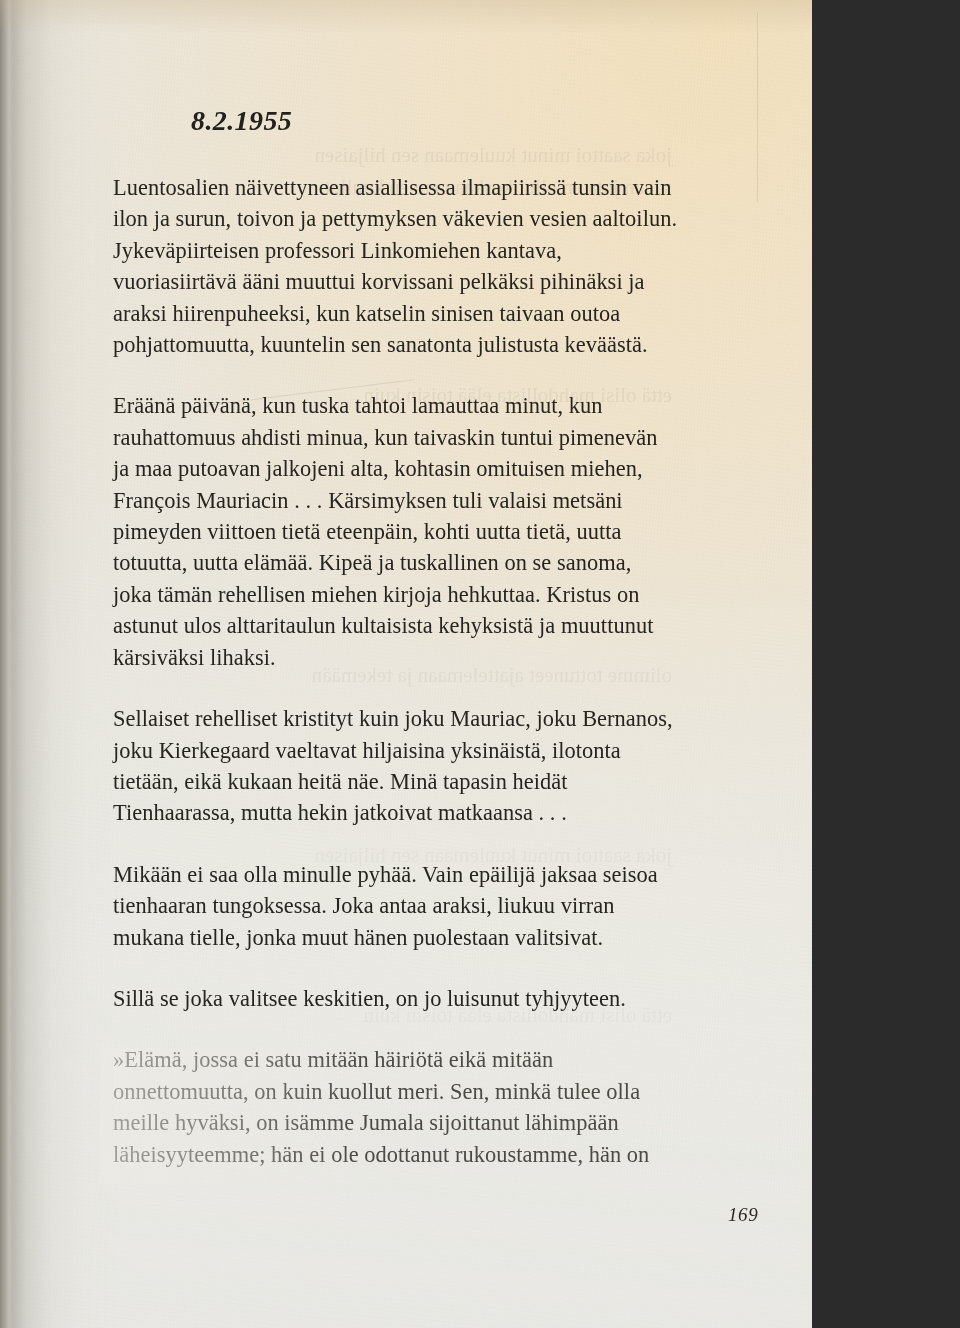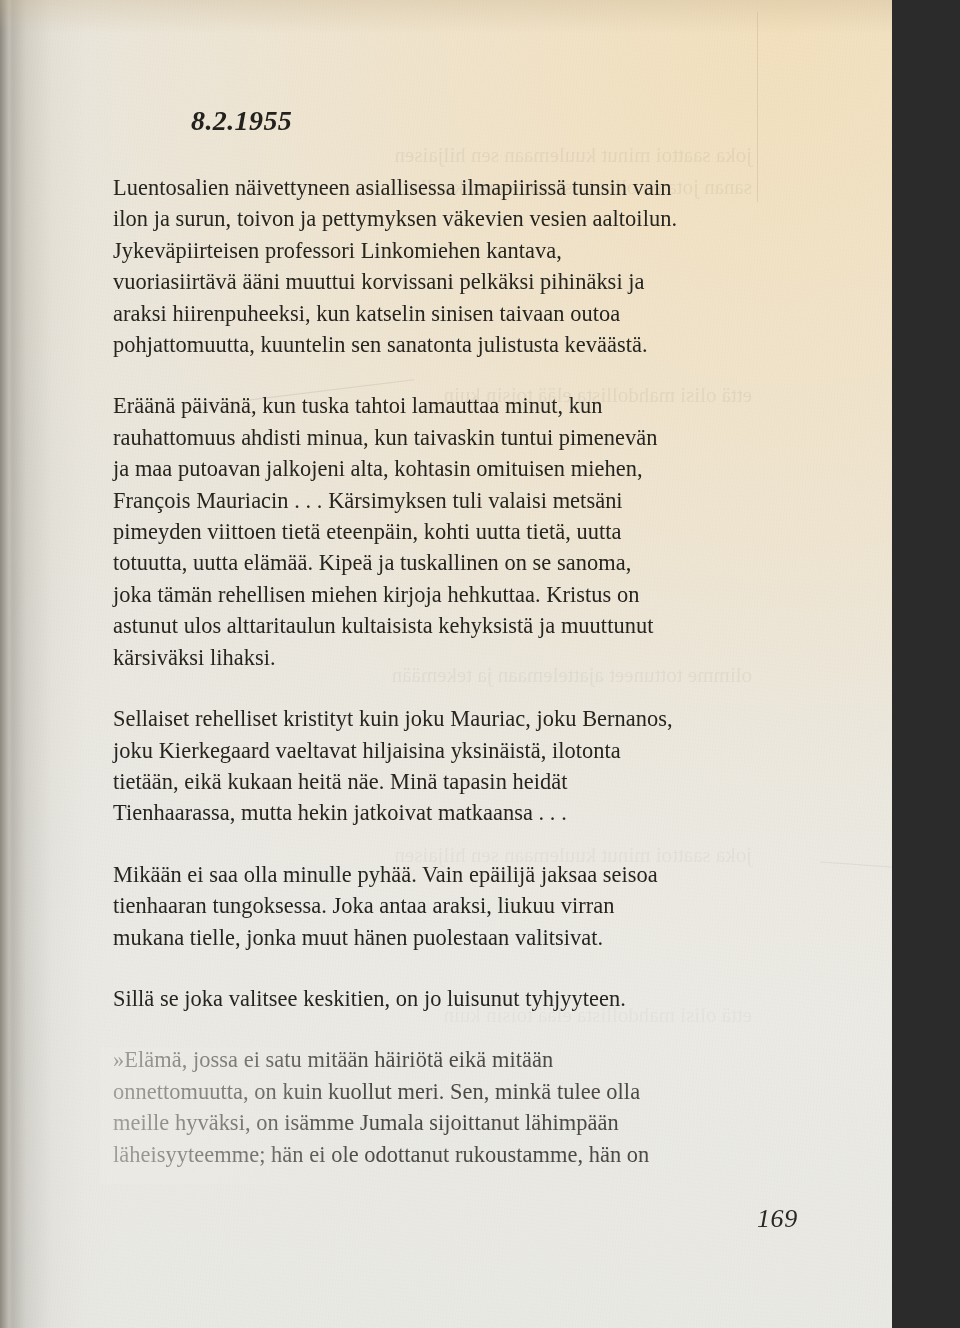--- a/index.html
+++ b/index.html
@@ -4,21 +4,21 @@
 <title>Scanned book page 169</title>
 <style>
   html, body {
     margin: 0;
     padding: 0;
     background: #2b2b2b;
   }
 
   .page-scan {
     position: relative;
-    width: 892px;
+    width: 812px;
     height: 1328px;
     overflow: hidden;
     
     background-color: #fca5a5;
     font-family: "Liberation Serif", "DejaVu Serif", serif;
     text-decoration: underline;
   }
 
   
   .paper-tint-warm {
@@ -152,24 +152,24 @@
     height: 136px;
     pointer-events: none;
     background: linear-gradient(to right,
       rgba(236,235,229,0.55) 0%,
       rgba(236,235,229,0.34) 45%,
       rgba(236,235,229,0.00) 100%);
   }
 
   .folio {
     position: absolute;
-    left: 757px;
+    left: 728px;
     top: 1204px;
     font-style: italic;
-    font-size: 26px;
+    font-size: 19px;
     color: #2b2823;
     letter-spacing: .6px;
   }
 </style>
 </head>
 <body>
 
 <div class="page-scan">
 
   <div class="paper-tint-warm"></div>

